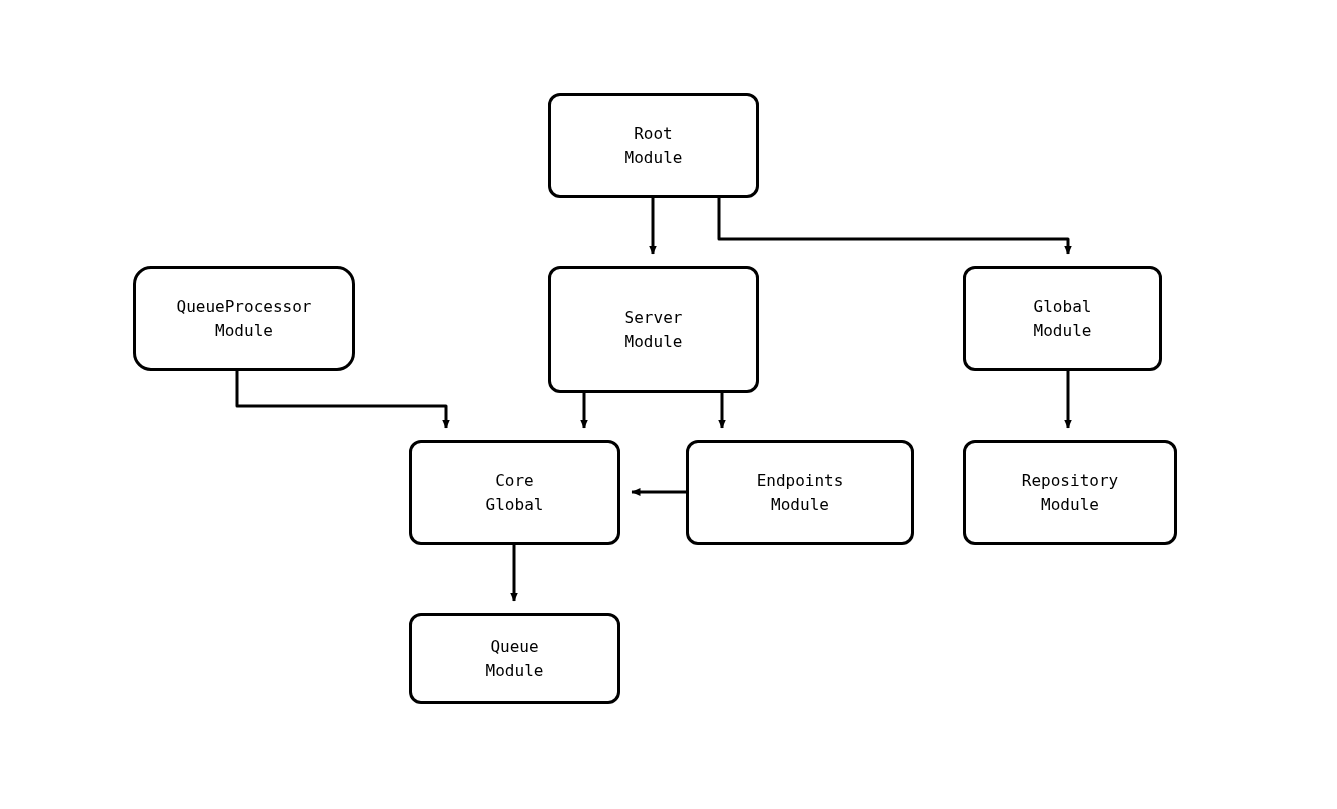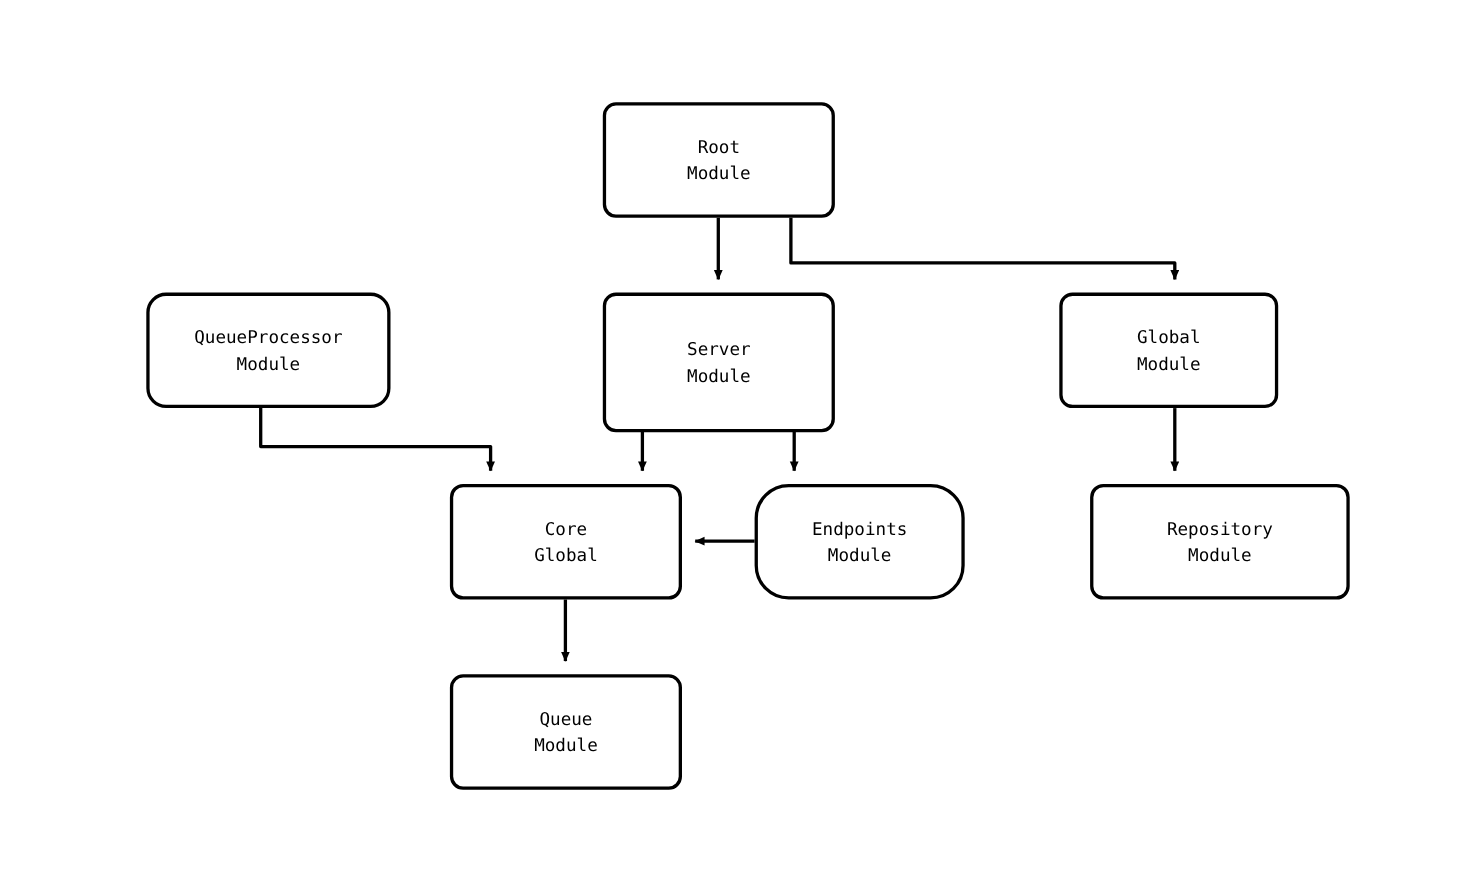--- a/index.html
+++ b/index.html
@@ -76,22 +76,22 @@
 
   <div class="node" style="left:548px;top:266px;width:211px;height:127px;">Server
 Module</div>
 
   <div class="node" style="left:963px;top:266px;width:199px;height:105px;">Global
 Module</div>
 
   <div class="node" style="left:409px;top:440px;width:211px;height:105px;">Core
 Global</div>
 
-  <div class="node" style="left:686px;top:440px;width:191px;height:105px;border-radius:31px;">Endpoints
+  <div class="node" style="left:686px;top:440px;width:228px;height:105px;">Endpoints
 Module</div>
 
-  <div class="node" style="left:963px;top:440px;width:236px;height:105px;margin-left:28px;">Repository
+  <div class="node" style="left:963px;top:440px;width:214px;height:105px;">Repository
 Module</div>
 
-  <div class="node" style="left:409px;top:613px;width:211px;height:105px;">Queue
+  <div class="node" style="left:409px;top:613px;width:211px;height:91px;">Queue
 Module</div>
 
 </div>
 
 </body></html>

